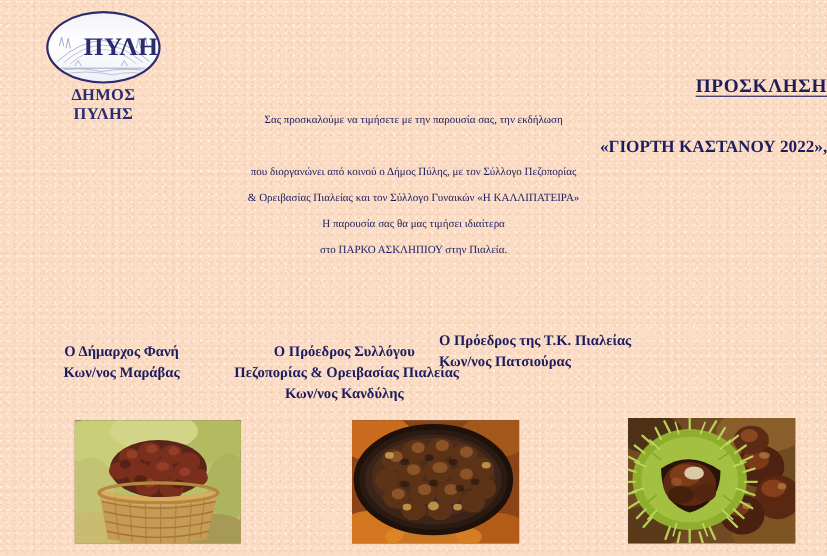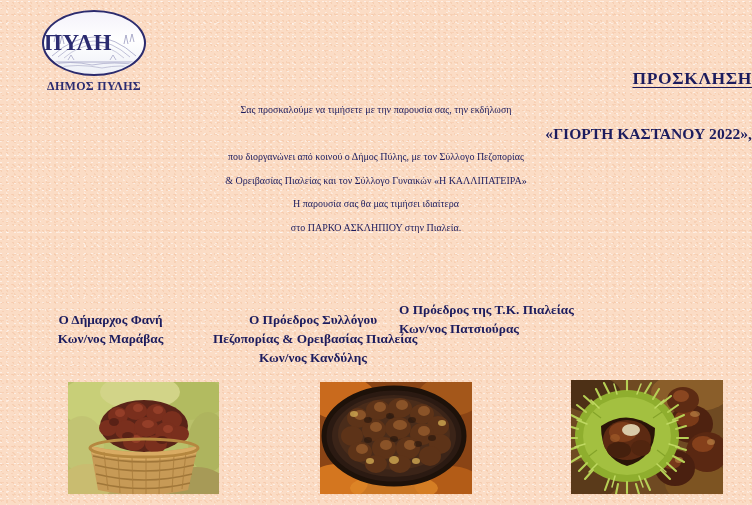--- a/index.html
+++ b/index.html
@@ -58,25 +58,25 @@
     position: absolute;
     left: 0; right: 0;
     top: 50%;
     transform: translateY(-52%);
     font-family: "Liberation Serif", "DejaVu Serif", serif;
     font-weight: bold;
     font-size: 23px;
     letter-spacing: 0.5px;
     color: #2b2b70;
     line-height: 1;
-    text-align: left;
+    text-align: right;
   }
   #logo-caption {
     margin-top: 3px;
-    font-size: 12px;
+    font-size: 15px;
     font-weight: bold;
     letter-spacing: .3px;
     color: #2b2b70;
   }
 
   
   #invitation-title {
     position: absolute;
     left: 0; right: 0;
     top: 68px;

